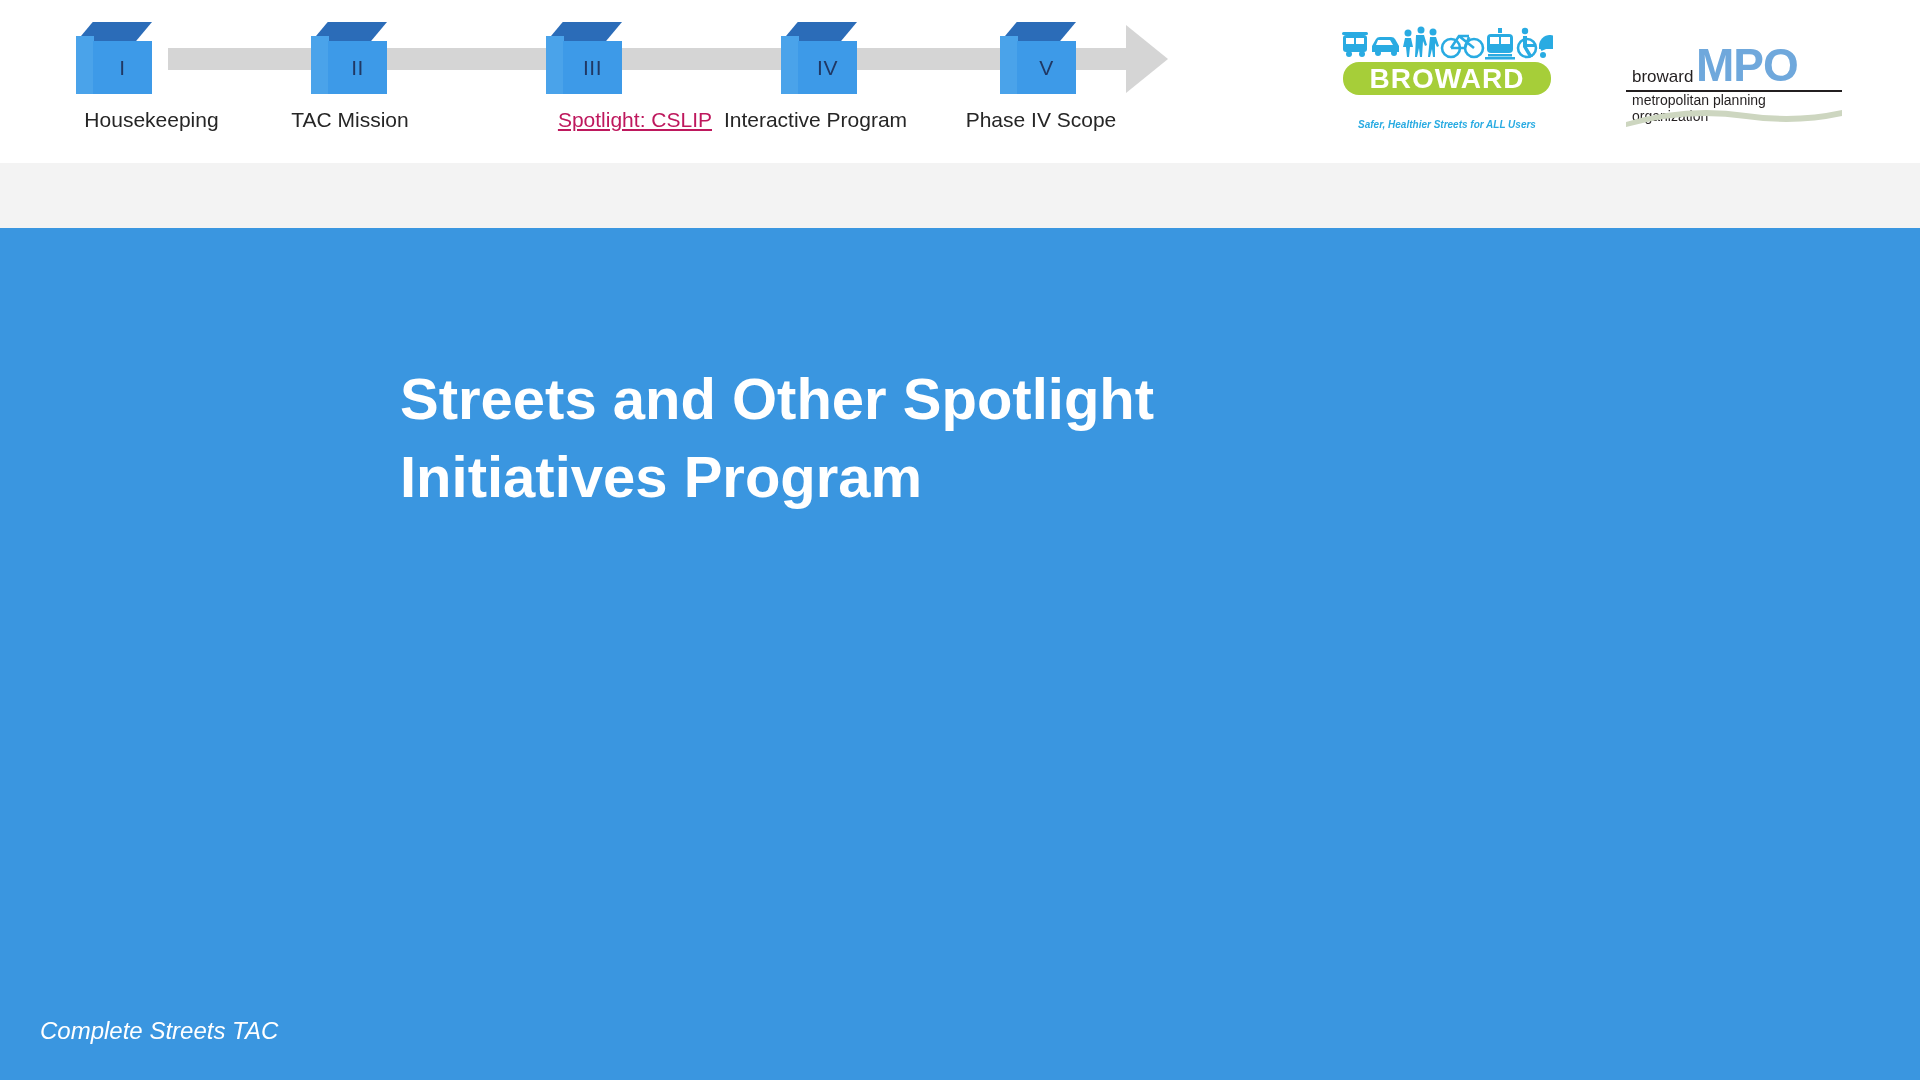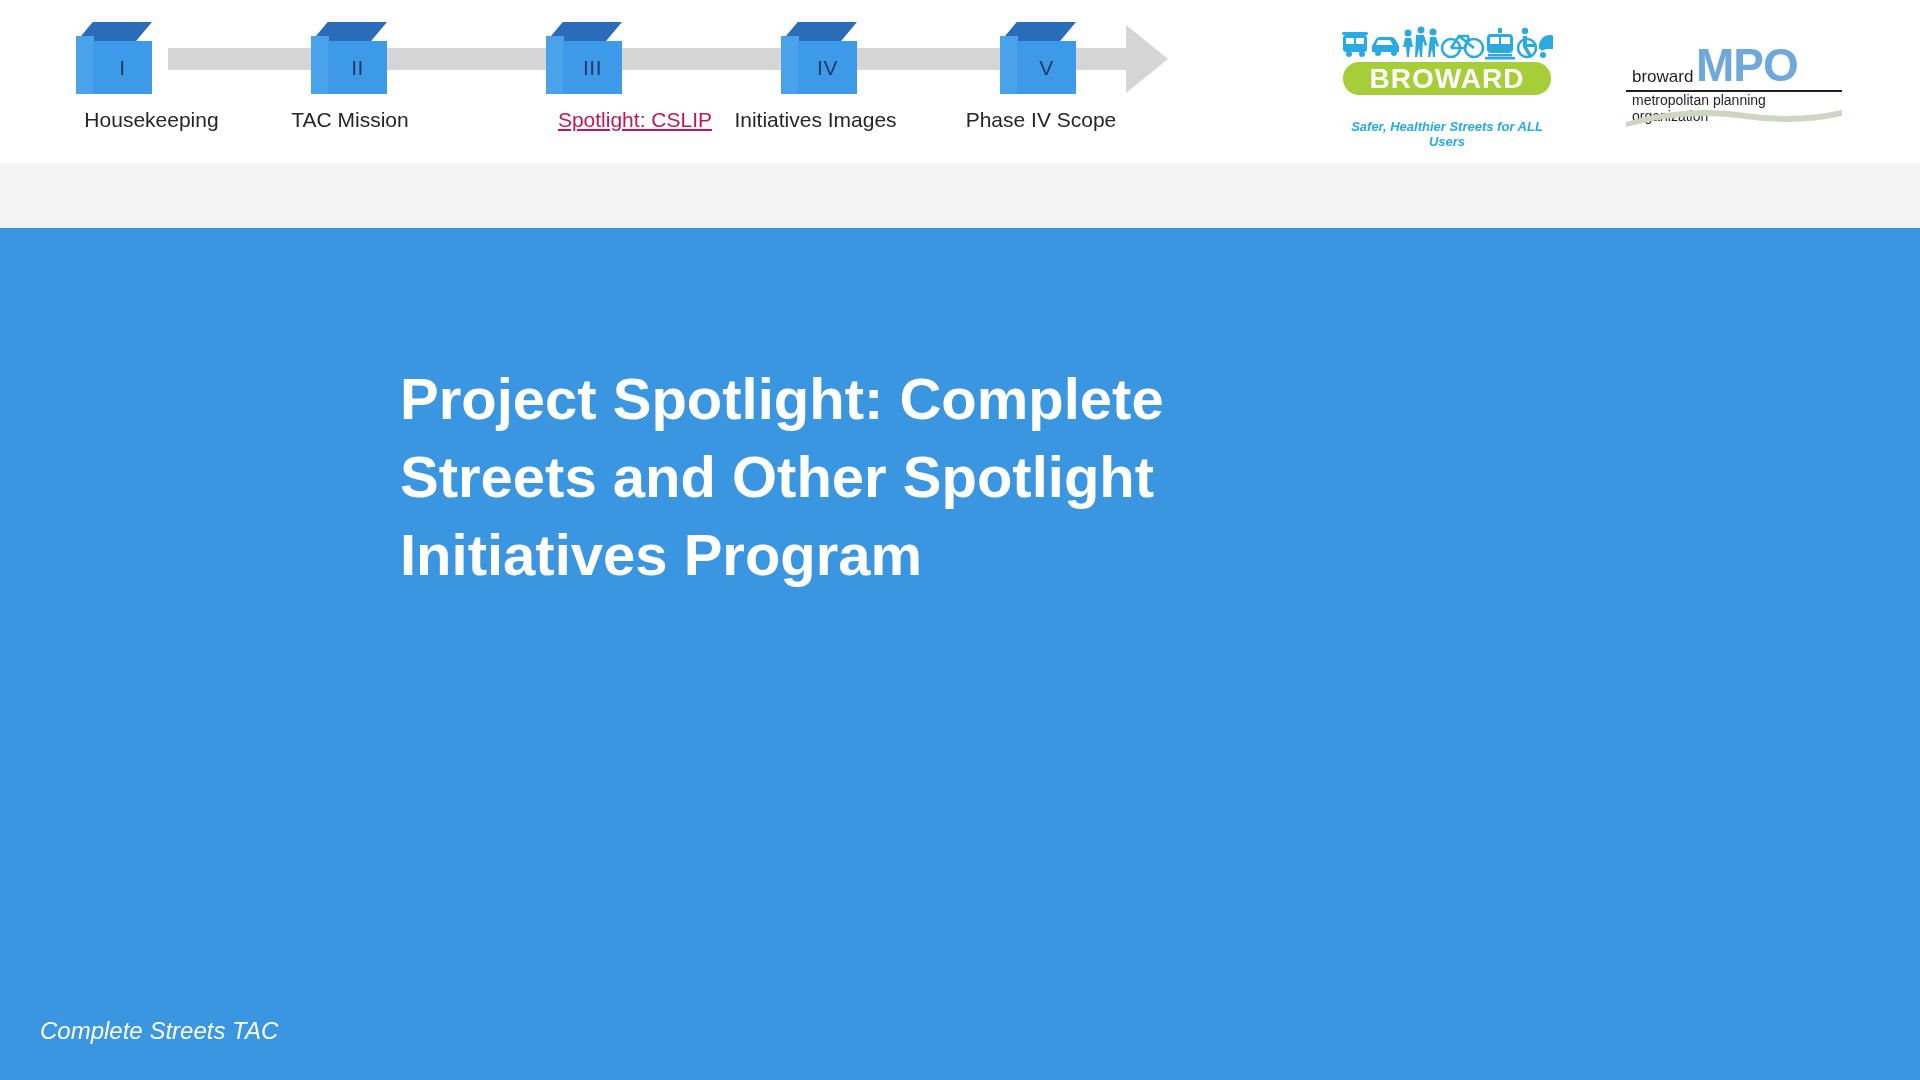--- a/index.html
+++ b/index.html
@@ -149,21 +149,21 @@
     font-weight: bold;
     letter-spacing: -0.2px;
     font-family: "Liberation Sans", sans-serif;
   }
   .bcs-tag {
     position: absolute;
     left: 0; top: 93px;
     width: 212px;
     text-align: center;
     color: #29abe2;
-    font-size: 13px;
+    font-size: 10px;
     font-style: italic;
     font-weight: bold;
     font-family: "Liberation Sans", sans-serif;
   }
 
   
   .mpo-logo {
     position: absolute;
     left: 1626px;
     top: 40px;
@@ -286,21 +286,21 @@
       <div class="numeral">III</div>
     </div>
     <div class="nav-label active" style="left:472px; width:240px;">Spotlight: CSLIP</div>
 
     <div class="cube" style="left:781px; top:22px;">
       <div class="face-top"></div>
       <div class="face-left"></div>
       <div class="face-front"></div>
       <div class="numeral">IV</div>
     </div>
-    <div class="nav-label" style="left:713px; width:205px;">Initiatives Images</div>
+    <div class="nav-label" style="left:713px; width:205px;">Interactive Program</div>
 
     <div class="cube" style="left:1000px; top:22px;">
       <div class="face-top"></div>
       <div class="face-left"></div>
       <div class="face-front"></div>
       <div class="numeral">V</div>
     </div>
     <div class="nav-label" style="left:926px; width:230px;">Phase IV Scope</div>
 
     <div class="bcs-logo">
@@ -376,20 +376,19 @@
         <path d="M0 16 Q60 -2 120 7 Q170 14 216 4 L216 10 Q170 20 120 13 Q60 4 0 21 Z" fill="#cdd6c0"></path>
       </svg>
     </div>
   </div>
 
   <div class="gray-band"></div>
 
   <div class="body-blue"></div>
 
   <div class="main-title">
-    <div>Project Spotlight: Complete</div>
     <div>Streets and Other Spotlight</div>
     <div>Initiatives Program</div>
   </div>
 
   <div class="footer-note">Complete Streets TAC</div>
 
 </div>
 
 </body></html>

